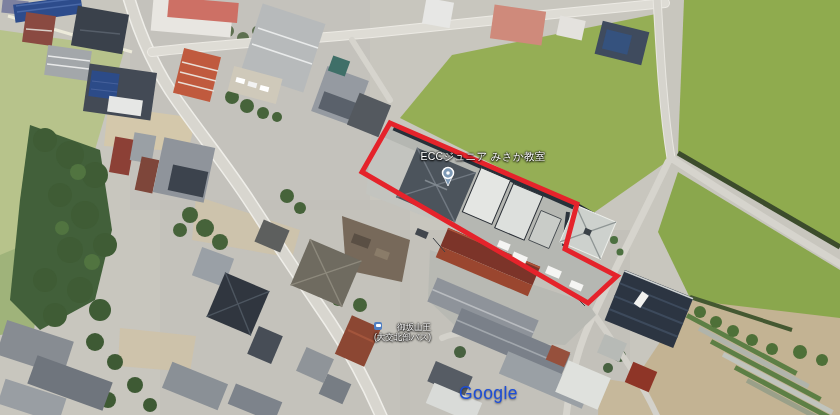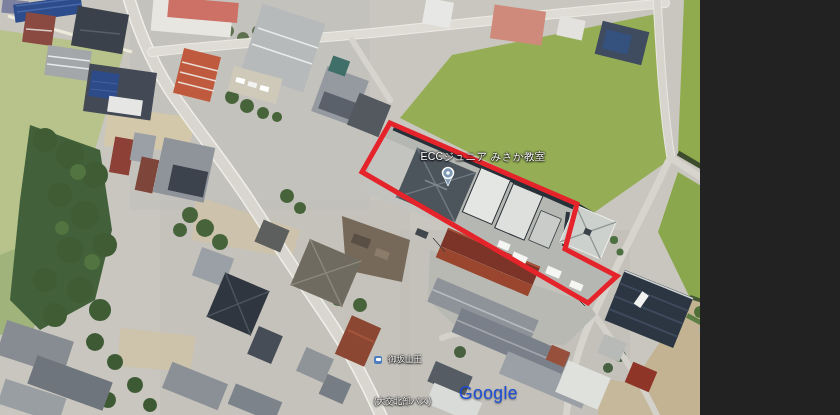--- a/index.html
+++ b/index.html
@@ -1,23 +1,23 @@
 <!DOCTYPE html>
 <html><head>
 <meta charset="utf-8">
 <style>
   html,body{margin:0;padding:0;background:#222;}
-  #screen{position:relative;width:700px;height:415px;overflow:hidden;background:#c8c6be;
+  #screen{position:relative;width:840px;height:415px;overflow:hidden;background:#c8c6be;
           font-family:"Liberation Sans",sans-serif;}
   #scene{position:absolute;left:0;top:0;}
   .maplabel{position:absolute;color:#fff;white-space:nowrap;
             text-shadow:0 0 2px #000,0 0 2px #000,0 1px 2px rgba(0,0,0,.9);}
   #poi-label{left:483px;top:150px;transform:translateX(-50%);font-size:10.5px;letter-spacing:.3px;}
   #bus-label{left:374px;top:322px;font-size:8.5px;line-height:10px;}
-  #bus-label .row{display:flex;align-items:flex-end;gap:6px;margin-top:32px;}
+  #bus-label .row{display:flex;align-items:flex-start;gap:15px;}
   .busicon{display:inline-block;width:8px;height:8px;border-radius:2px;background:#4e7ec2;position:relative;flex:0 0 auto;}
   .busicon::after{content:"";position:absolute;left:1.5px;top:2px;width:5px;height:2.5px;background:#fff;border-radius:1px;}
   #watermark{left:459px;top:383px;font-size:17.5px;letter-spacing:.4px;color:#1d4ed8;
              text-shadow:0 1px 2px rgba(0,0,0,.5);position:absolute;}
 </style>
 </head>
 <body>
 
 <div id="screen">
 <svg id="scene" width="840" height="415" viewBox="0 0 840 415">

